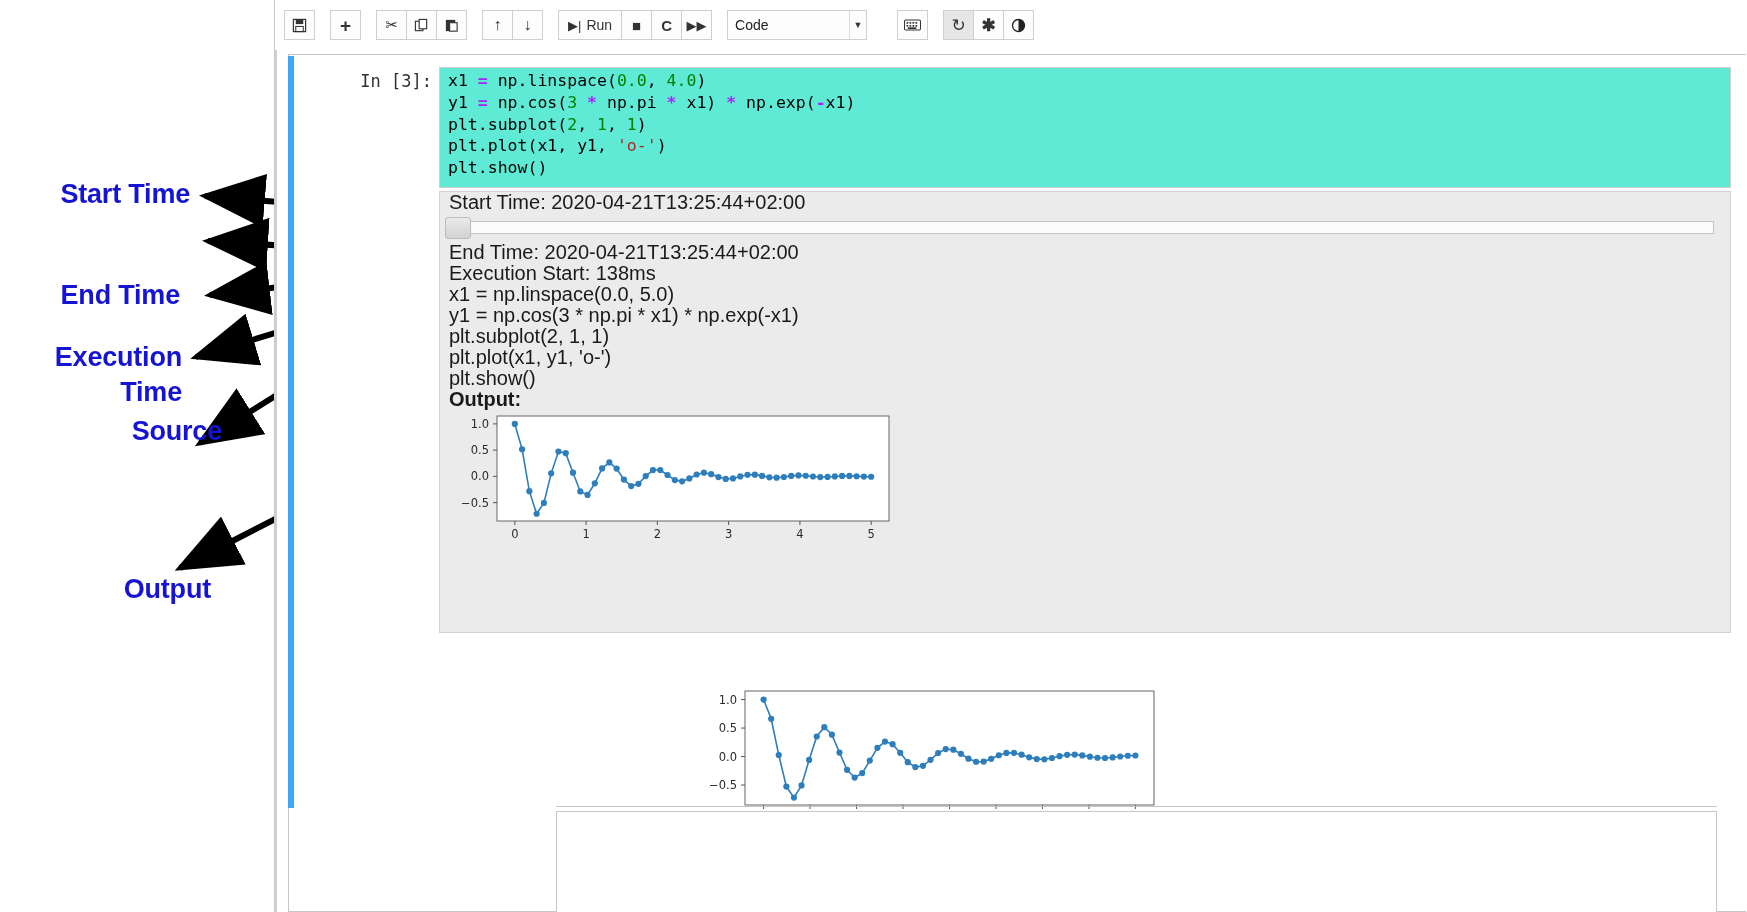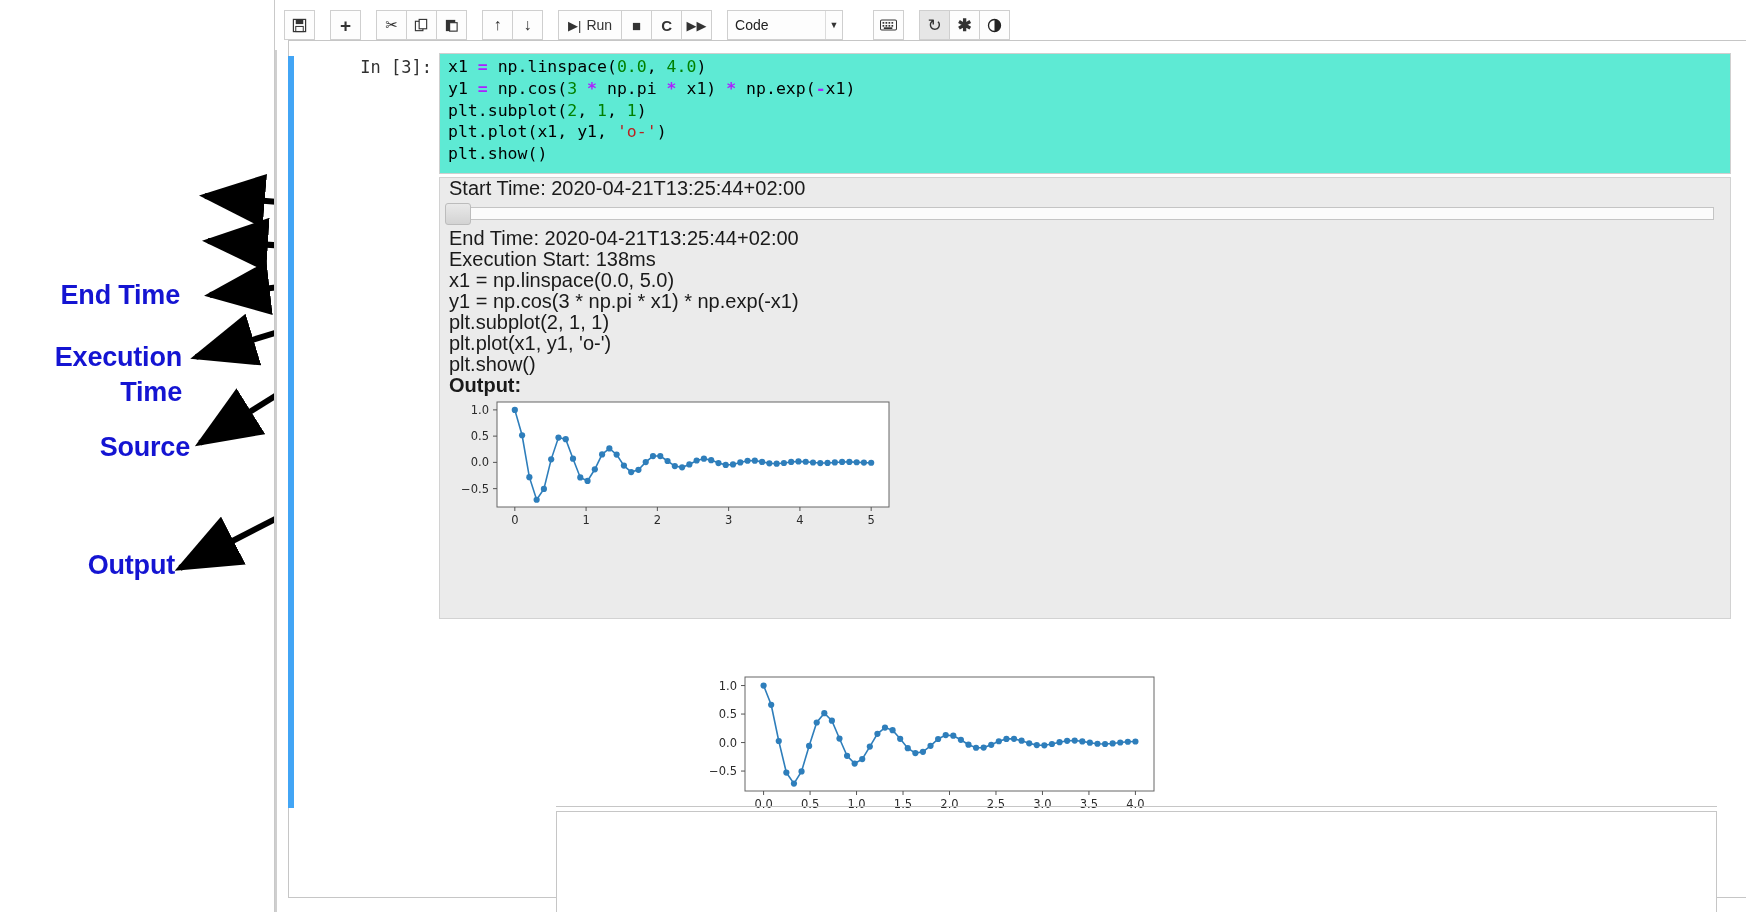--- a/index.html
+++ b/index.html
@@ -54,41 +54,41 @@
     display: flex; align-items: center; justify-content: center;
     font-size: 14px; color: #333;
     box-sizing: border-box;
     margin-right: -1px;
     cursor: pointer;
     font-family: "Liberation Sans", sans-serif;
   }
   .tb-btn.wide { padding: 0 9px; min-width: auto; }
   .tb-btn.active { background: #e6e6e6; }
   .tb-select {
-    height: 30px; width: 116px;
+    height: 30px; width: 140px;
     border: 1px solid #cfcfcf;
     background: #fdfdfd;
     display: flex; align-items: center;
     box-sizing: border-box;
     position: relative;
     font-size: 14px; color: #222;
     padding-left: 7px;
     cursor: pointer;
   }
   .tb-select .caret {
     position: absolute; right: 0; top: 0; bottom: 0; width: 16px;
     border-left: 1px solid #dcdcdc;
     display: flex; align-items: center; justify-content: center;
     font-size: 9px; color: #333;
   }
   .tb-gap { width: 14px; }
 
   
   .cell-wrap {
-    position: absolute; left: 13px; top: 40px;
+    position: absolute; left: 13px; top: 54px;
     width: 1458px; height: 858px;
     border: 1px solid #c6c6c6;
     border-right: none;
     box-sizing: border-box;
     background: #fff;
   }
   .cell-selbar {
     position: absolute; left: 13px; top: 56px;
     width: 6px; height: 752px;
     background: #42a5f5;
@@ -189,25 +189,26 @@
       </marker>
     </defs>
     <line x1="400" y1="212" x2="205" y2="196" stroke="#000" stroke-width="6" marker-end="url(#ah)"></line>
     <line x1="400" y1="253" x2="208" y2="241" stroke="#000" stroke-width="6" marker-end="url(#ah)"></line>
     <line x1="400" y1="273" x2="210" y2="295" stroke="#000" stroke-width="6" marker-end="url(#ah)"></line>
     <line x1="400" y1="295" x2="196" y2="357" stroke="#000" stroke-width="6" marker-end="url(#ah)"></line>
     <line x1="400" y1="318" x2="200" y2="443" stroke="#000" stroke-width="6" marker-end="url(#ah)"></line>
     <line x1="400" y1="455" x2="180" y2="568" stroke="#000" stroke-width="6" marker-end="url(#ah)"></line>
   </svg>
 
+  <div class="annot-label" style="left:0px; top:177px; width:190px;">Start Time</div>
   <div class="annot-label" style="left:0px; top:278px; width:180px;">End Time</div>
   <div class="annot-label" style="left:0px; top:340px; width:182px;">Execution
 Time</div>
-  <div class="annot-label" style="left:0px; top:430px; width:190px;">Source</div>
-  <div class="annot-label" style="left:0px; top:548px; width:175px;">Output</div>
+  <div class="annot-label" style="left:0px; top:414px; width:190px;padding-left:32px;">Source</div>
+  <div class="annot-label" style="left:0px; top:572px; width:175px;padding-left:36px;">Output</div>
 
   <div class="notebook">
     <div class="nb-divider"></div>
 
     <div class="toolbar">
       <div class="tb-group">
         <div class="tb-btn">
           <svg width="15" height="15" viewBox="0 0 16 16">
             <rect x="1.5" y="1.5" width="13" height="13" fill="none" stroke="#333" stroke-width="1.3"></rect>
             <rect x="4" y="1.5" width="8" height="5" fill="#333"></rect>

